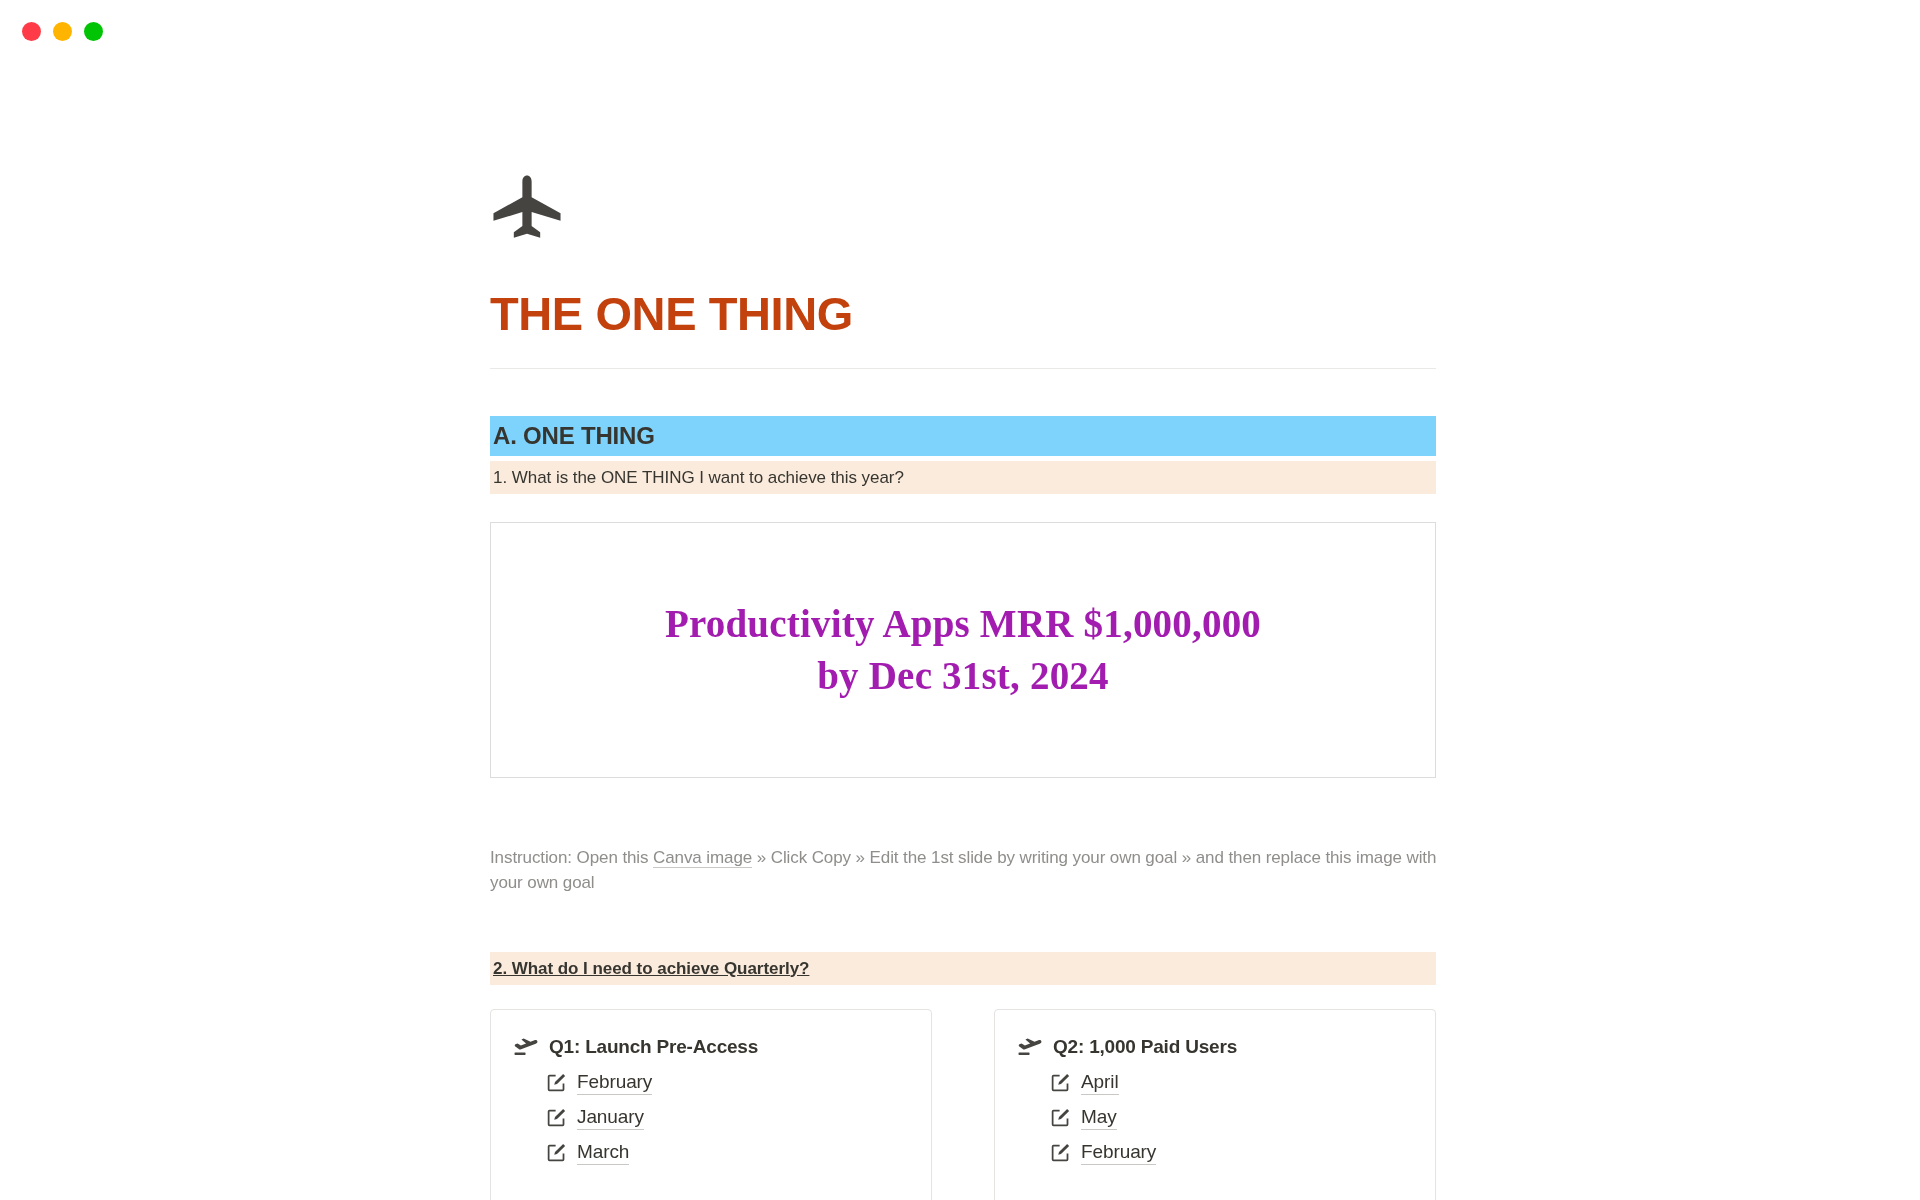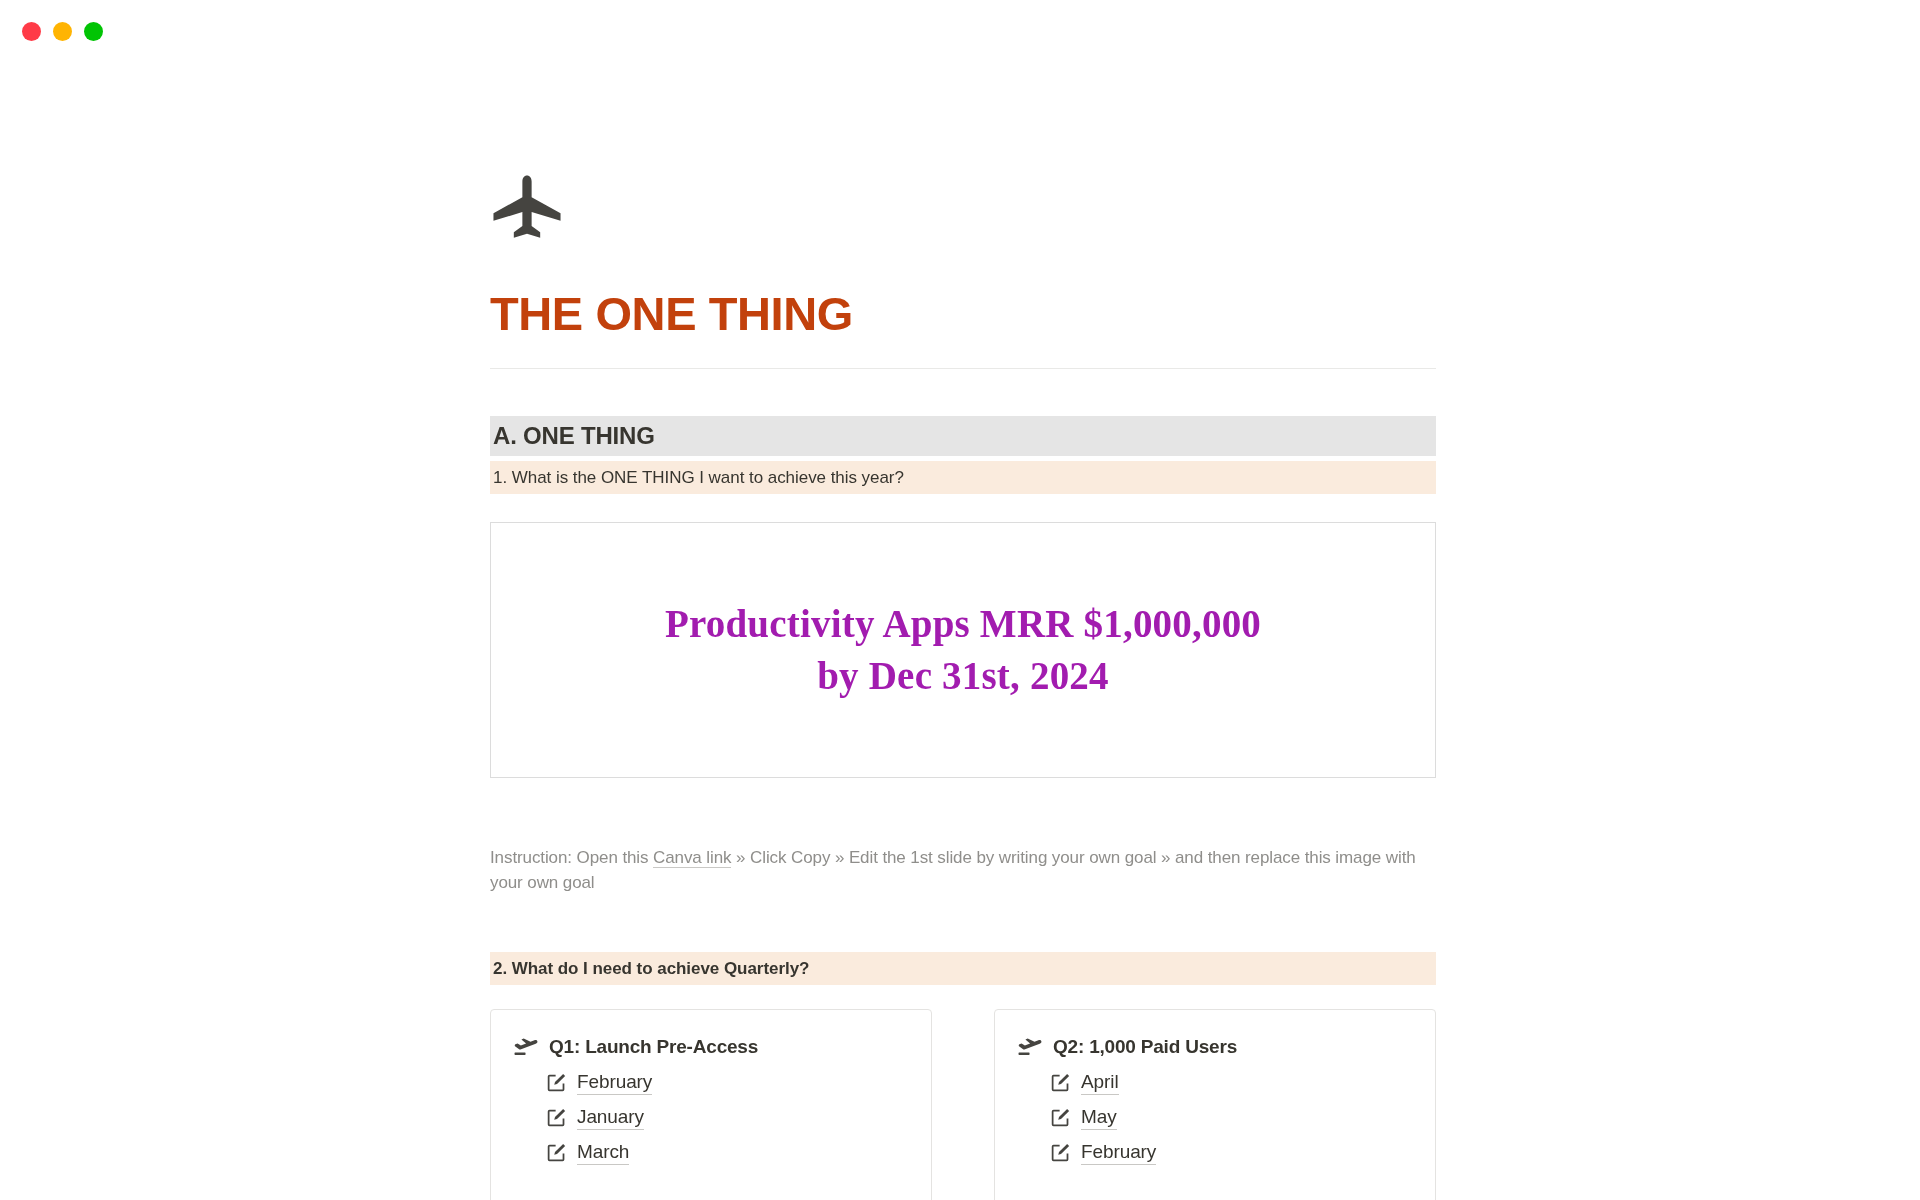--- a/index.html
+++ b/index.html
@@ -90,21 +90,21 @@
   
   .band {
     position: absolute;
     left: 0;
     width: 946px;
     display: flex;
     align-items: center;
     padding-left: 3px;
   }
   .band-gray {
-    background: #e5e5e5;
+    background: #7dd3fc;
     text-align: right;
   }
   .band-peach {
     background: #faebdd;
   }
   .band-a {
     top: 416px;
     height: 40px;
     font-size: 24px;
     font-weight: bold;
@@ -116,20 +116,21 @@
     font-size: 17px;
     font-weight: normal;
     letter-spacing: -0.05px;
   }
   .band-q2 {
     top: 952px;
     height: 33px;
     font-size: 17px;
     font-weight: bold;
     letter-spacing: -0.05px;
+    text-decoration: underline;
   }
 
   
   .goal-image {
     position: absolute;
     top: 522px;
     left: 0;
     width: 946px;
     height: 256px;
     border: 1px solid #dcdcdc;
@@ -256,21 +257,21 @@
     <span>1. What is the ONE THING I want to achieve this year?</span>
   </div>
 
   <div class="goal-image">
     <div class="goal-text">
       <div>Productivity Apps MRR $1,000,000</div>
       <div>by Dec 31st, 2024</div>
     </div>
   </div>
 
-  <p class="instruction"><span>Instruction: Open this </span><a class="link">Canva link</a><span> » Click Copy » Edit the 1st slide by writing your own goal » and then replace this image with your own goal</span></p>
+  <p class="instruction"><span>Instruction: Open this </span><a class="link">Canva image</a><span> » Click Copy » Edit the 1st slide by writing your own goal » and then replace this image with your own goal</span></p>
 
   <div class="band band-peach band-q2">
     <span>2. What do I need to achieve Quarterly?</span>
   </div>
 
   <div class="cards">
 
     <div class="card">
       <div class="card-title">
         <span class="takeoff-icon">

